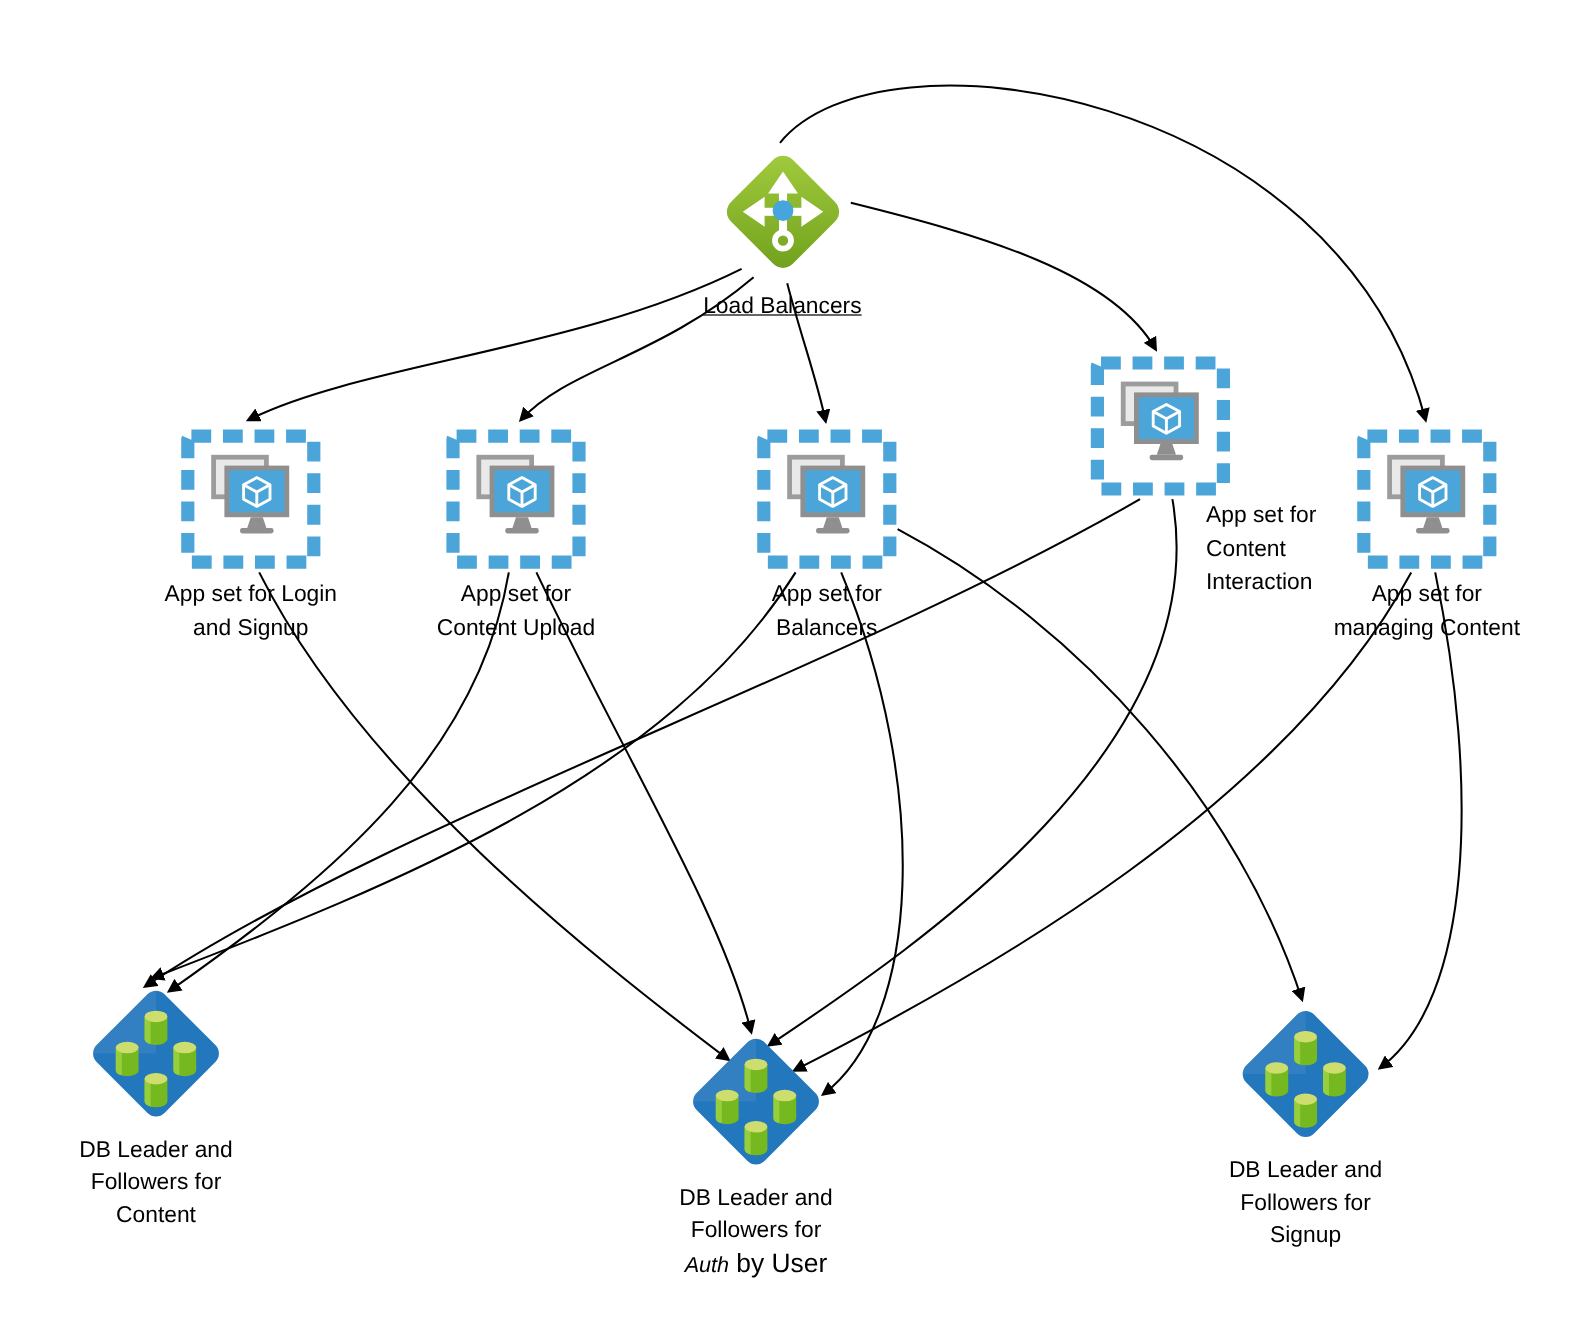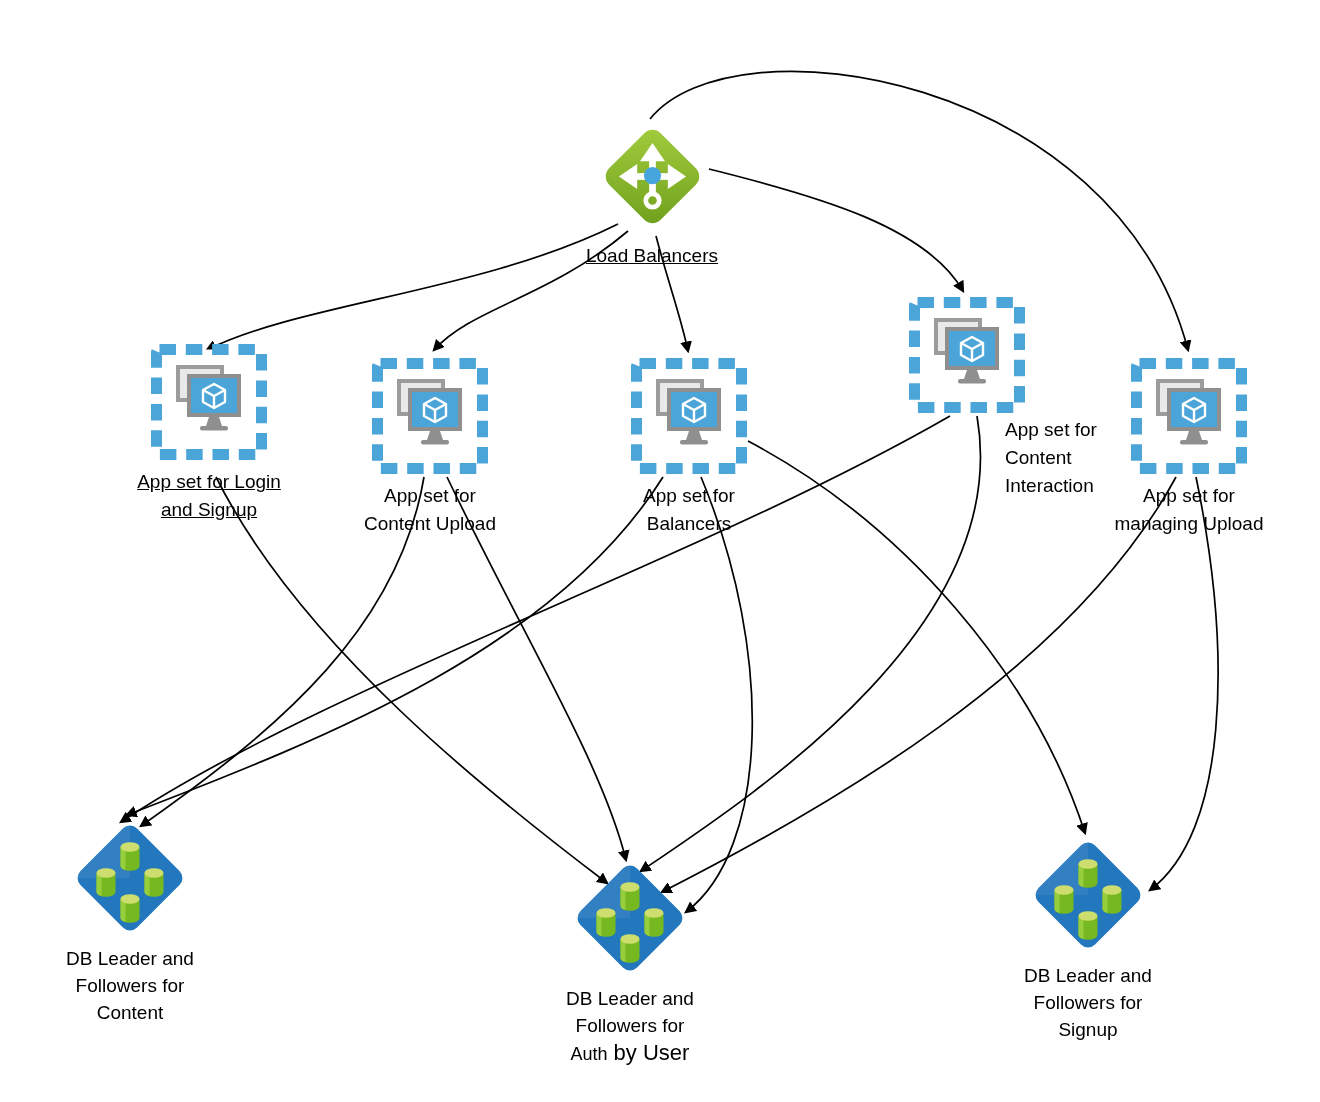--- a/index.html
+++ b/index.html
@@ -7,21 +7,21 @@
   body { font-family:"Liberation Sans", sans-serif; color:#000; }
   .canvas { position:relative; width:1320px; height:1102px; background:#fff; overflow:hidden; }
   .edges-layer { position:absolute; left:0; top:0; z-index:1; }
   .edge { fill:none; stroke:#000000; stroke-width:1.7px; }
   .node { position:absolute; z-index:2; display:flex; flex-direction:column; align-items:center; }
   .node .label { margin-top:7px; text-align:center; font-size:19px; line-height:28px; }
   .node .line { white-space:nowrap; }
   .node.db .label { line-height:27px; margin-top:7px; }
   .node.interaction { align-items:flex-start; }
   .node.interaction .label { margin-left:97px; margin-top:2px; text-align:left; line-height:28px; }
-  .auth-small { font-size:18px; }
+  .auth-small { font-size:18px;font-style:italic; }
   .auth-large { font-size:22px; margin-left:6px;margin-top:28px; }
   .hidden-defs { position:absolute; width:0; height:0; }
 </style>
 </head>
 <body>
 
 <div class="canvas">
 
   <svg class="hidden-defs" aria-hidden="true">
     <defs>
@@ -99,21 +99,21 @@
 
   <div class="node" style="left:572px; top:118px; width:160px;text-decoration:underline;">
     <svg width="115" height="117" viewBox="0 0 120 120">
         <use href="#lb-g"></use>
       </svg>
     <div class="label">
       <div class="line">Load Balancers</div>
     </div>
   </div>
 
-  <div class="node" style="left:119px; top:343px; width:180px;text-decoration:underline;">
+  <div class="node" style="left:119px; top:357px; width:180px;">
     <svg width="118" height="118" viewBox="0 0 118 118">
         <use href="#vmss-g"></use>
       </svg>
     <div class="label">
       <div class="line">App set for Login</div>
       <div class="line">and Signup</div>
     </div>
   </div>
 
   <div class="node" style="left:340px; top:357px; width:180px;">
@@ -146,21 +146,21 @@
       <div class="line">Interaction</div>
     </div>
   </div>
 
   <div class="node" style="left:1094px; top:357px; width:190px;">
     <svg width="118" height="118" viewBox="0 0 118 118">
         <use href="#vmss-g"></use>
       </svg>
     <div class="label">
       <div class="line">App set for</div>
-      <div class="line">managing Upload</div>
+      <div class="line">managing Content</div>
     </div>
   </div>
 
   <div class="node db" style="left:50px; top:818px; width:160px;">
     <svg width="120" height="120" viewBox="0 0 120 120">
         <use href="#db-g"></use>
       </svg>
     <div class="label">
       <div class="line">DB Leader and</div>
       <div class="line">Followers for</div>

